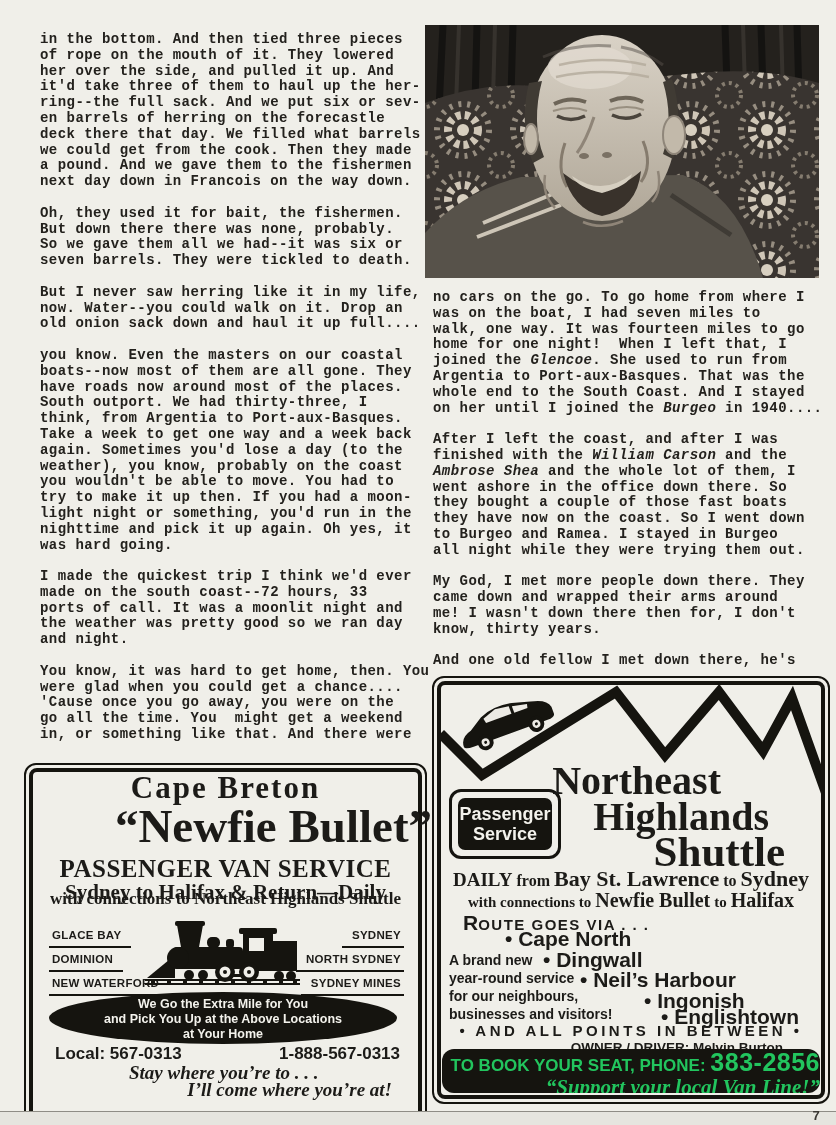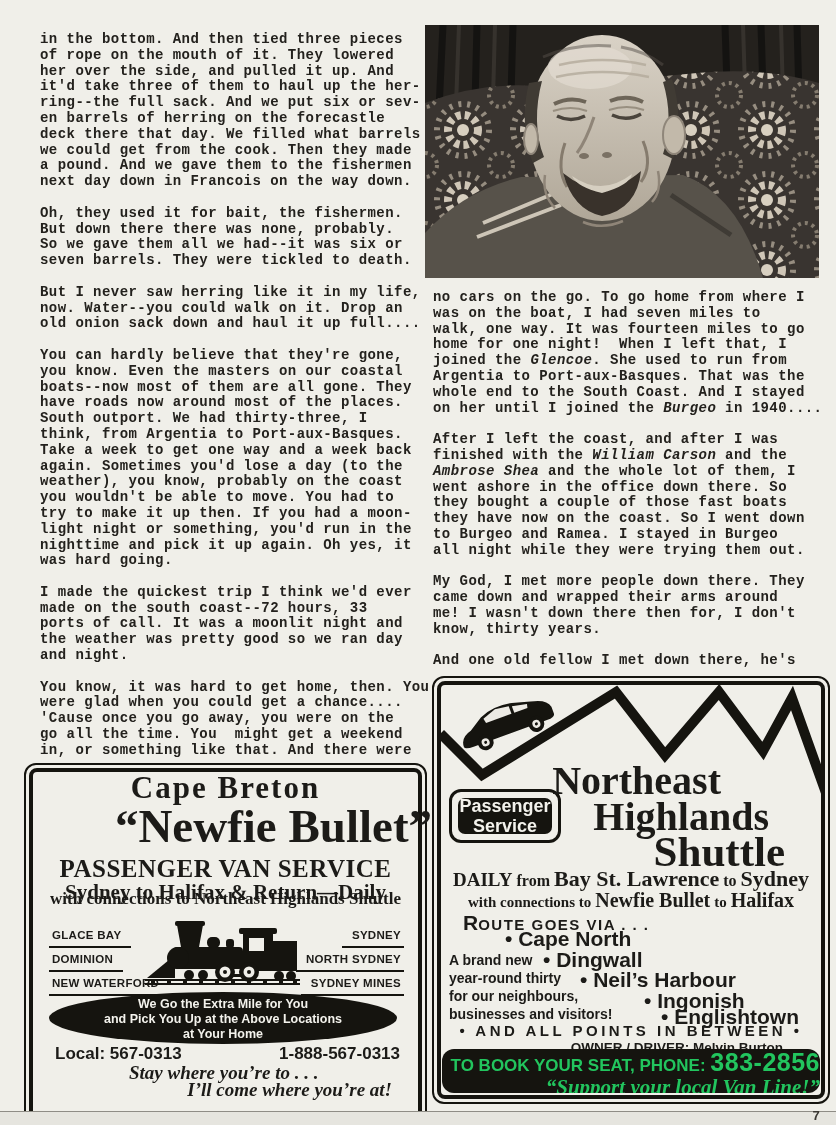--- a/index.html
+++ b/index.html
@@ -50,21 +50,21 @@
     font:700 12.5px/15px "Liberation Sans",sans-serif; padding-top:5px; box-sizing:border-box; }
   .nb-phones { left:22px; right:18px; top:273px; display:flex; justify-content:space-between;
     font:700 17px/1 "Liberation Sans",sans-serif; }
   .nb-tag1 { left:96px; top:291px; font:700 italic 19px/1 "Liberation Serif",serif; }
   .nb-tag2 { right:26px; top:308px; font:700 italic 19px/1 "Liberation Serif",serif; }
 
   
   #ad-shuttle { left:432px; top:676px; width:398px; height:428px; }
   .sh-zigzag { left:0; top:0; }
   .sh-car { left:14px; top:16px; transform:rotate(-20deg); }
-  .sh-badge { left:8px; top:104px; width:112px; height:54px; border:3px solid #15140f;
+  .sh-badge { left:8px; top:104px; width:112px; height:70px; border:3px solid #15140f;
     border-radius:12px; padding:6px; box-sizing:border-box; background:#f0efe9; }
   .sh-badge-in { height:100%; background:#15140f; border-radius:7px; color:#f3f2ec;
     display:flex; flex-direction:column; justify-content:center; text-align:center;
     font:700 18px/20px "Liberation Sans",sans-serif; }
   .sh-t { font-family:"Liberation Serif",serif; font-weight:700; white-space:nowrap; }
   .sh-t1 { top:72px;  right:100px; font-size:40px; }
   .sh-t2 { top:108px; right:52px;  font-size:40px; }
   .sh-t3 { top:142px; right:36px;  font-size:43px; }
   .sh-daily { top:181px; font-family:"Liberation Serif",serif; font-weight:700; }
   .sh-daily .sm  { font-size:19px;text-align:right; }
@@ -116,21 +116,20 @@
       <div class="ln">&nbsp;</div>
       <div class="ln">Oh, they used it for bait, the fishermen.</div>
       <div class="ln">But down there there was none, probably.</div>
       <div class="ln">So we gave them all we had--it was six or</div>
       <div class="ln">seven barrels. They were tickled to death.</div>
       <div class="ln">&nbsp;</div>
       <div class="ln">But I never saw herring like it in my life,</div>
       <div class="ln">now. Water--you could walk on it. Drop an</div>
       <div class="ln">old onion sack down and haul it up full....</div>
       <div class="ln">&nbsp;</div>
-      <div class="ln">You can hardly believe that they're gone,</div>
       <div class="ln">you know. Even the masters on our coastal</div>
       <div class="ln">boats--now most of them are all gone. They</div>
       <div class="ln">have roads now around most of the places.</div>
       <div class="ln">South outport. We had thirty-three, I</div>
       <div class="ln">think, from Argentia to Port-aux-Basques.</div>
       <div class="ln">Take a week to get one way and a week back</div>
       <div class="ln">again. Sometimes you'd lose a day (to the</div>
       <div class="ln">weather), you know, probably on the coast</div>
       <div class="ln">you wouldn't be able to move. You had to</div>
       <div class="ln">try to make it up then. If you had a moon-</div>
@@ -359,21 +358,21 @@
       </div>
 
       <div id="stop0" class="abs sh-stop">• Cape North</div>
       <div id="stop1" class="abs sh-stop">• Dingwall</div>
       <div id="stop2" class="abs sh-stop">• Neil’s Harbour</div>
       <div id="stop3" class="abs sh-stop">• Ingonish</div>
       <div id="stop4" class="abs sh-stop">• Englishtown</div>
 
       <div class="abs sh-note">
           <div class="ln">A brand new</div>
-          <div class="ln">year-round thirty</div>
+          <div class="ln">year-round service</div>
           <div class="ln">for our neighbours,</div>
           <div class="ln">businesses and visitors!</div>
         </div>
       <div class="abs ctr sh-allpoints">• AND ALL POINTS IN BETWEEN •</div>
       <div class="abs sh-owner">OWNER / DRIVER: Melvin Burton</div>
 
       <div class="abs sh-bar">
         <div class="sh-bar-l1">
           <span>TO BOOK YOUR SEAT, PHONE: </span><span class="ph">383-2856</span>
         </div>

